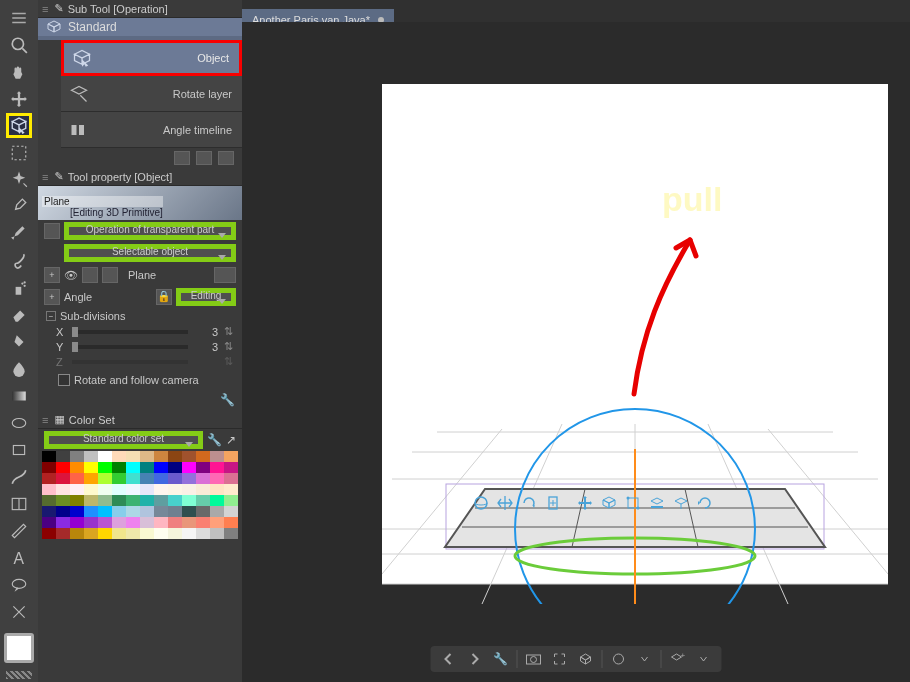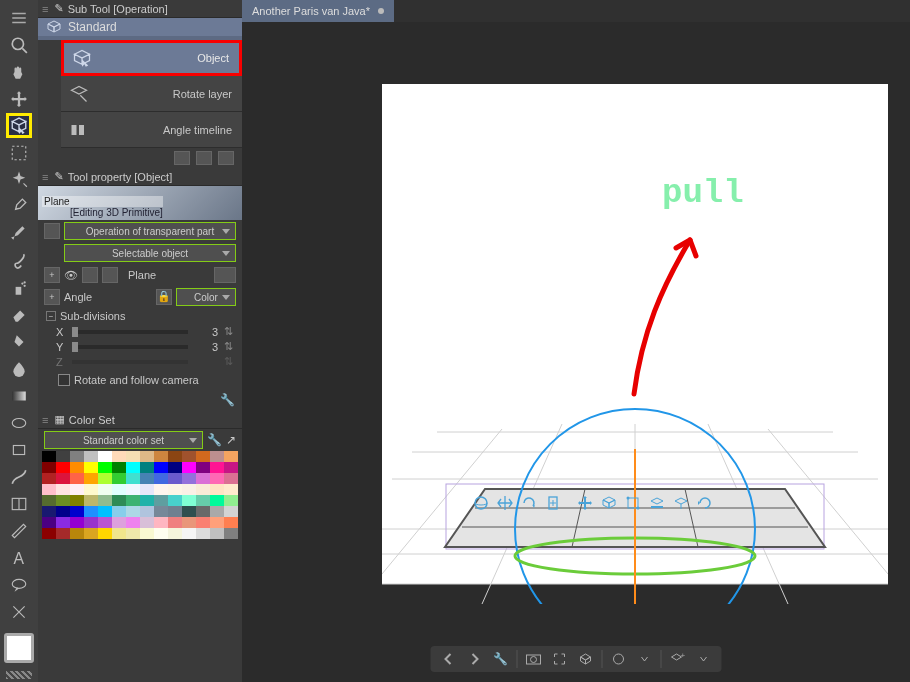--- a/index.html
+++ b/index.html
@@ -68,22 +68,22 @@
     display: flex; align-items: flex-end; padding: 2px 4px;
     font-size: 10px; color: #222;
   }
   .prop-thumb .thumb-label { background: rgba(255,255,255,0.4); padding: 0 2px; font-size: 10px; }
   .prop-row {
     display: flex; align-items: center;
     padding: 2px 6px; gap: 4px; min-height: 22px;
     font-size: 11px;
   }
   .dropdown {
-    flex: 1; height: 18px; background: #4f4f4f; border: 1px solid #84cc16;
-    display: flex; align-items: center; justify-content: center;
+    flex: 1; height: 18px; background: #4f4f4f; border: 5px solid #84cc16;
+    display: flex; align-items: flex-end; justify-content: center;
     font-size: 10px; position: relative; color: #ccc;
   }
   .dropdown::after { content: ""; position: absolute; right: 5px; top: 6px;
     border-left: 4px solid transparent; border-right: 4px solid transparent; border-top: 5px solid #aaa; }
   .prop-row .btn-sq { width: 16px; height: 16px; background: #555; border: 1px solid #666; }
   .checkbox { width: 12px; height: 12px; border: 1px solid #888; background: #333; display: inline-flex; align-items: center; justify-content: center; }
   .checkbox.checked::after { content: "✓"; font-size: 10px; color: #8db3e0; }
   .slider-row { display: flex; align-items: center; padding: 1px 8px 1px 18px; gap: 6px; font-size: 11px; }
   .slider-row .axis { width: 10px; }
   .slider-row .track { flex: 1; height: 4px; background: #2a2a2a; position: relative; }
@@ -94,21 +94,21 @@
   .section-head .exp { width: 10px; height: 10px; border: 1px solid #777; display: flex; align-items: center; justify-content: center; font-size: 8px; }
   .prop-footer { height: 20px; display: flex; justify-content: flex-end; align-items: center; padding: 0 6px; }
   .prop-footer .wrench { width: 16px; height: 16px; color: #999; }
   .colorset-header{ display:flex; align-items:center; gap:4px; padding:2px 6px;}
   .color-grid {
     display: grid; grid-template-columns: repeat(14, 1fr);
     width: 196px; margin: 0 4px; gap: 0;
   }
   .color-cell { width: 14px; height: 11px; }
   .tab-bar {
-    position: absolute; left: 242px; top: 0; height: 22px;
+    position: absolute; left: 242px; top: 9px; height: 22px;
     display: flex; align-items: center;
   }
   .tab {
     height: 22px; padding: 0 10px; background: #5c6b84;
     display: flex; align-items: center; gap: 8px;
     font-size: 11px; color: #ddd;
   }
   .tab .dot { width: 6px; height: 6px; background: #bbb; border-radius: 50%; }
   .canvas-area {
     position: absolute; left: 242px; top: 22px; right: 0; bottom: 0;
@@ -125,23 +125,23 @@
   }
   .bottom-toolbar .bbtn { width: 24px; height: 22px; display: flex; align-items: center; justify-content: center; color: #aaa; }
   .bottom-toolbar .sep { width: 1px; height: 18px; background: #555; margin: 0 2px; }
   .manip-toolbar {
     position: absolute; left: 228px; top: 452px;
     height: 22px; display: flex; align-items: center; gap: 2px;
   }
   .manip-toolbar .mbtn { width: 22px; height: 22px; display: flex; align-items: center; justify-content: center; }
   .manip-toolbar .mbtn svg { width: 18px; height: 18px; }
   .annotation-text {
-    position: absolute; left: 420px; top: 152px;
-    font-family: Liberation Mono, monospace; font-size: 34px; font-weight: bold;
-    color: #86efac;
+    position: absolute; left: 420px; top: 158px;
+    font-family: Liberation Sans, sans-serif; font-size: 34px; font-weight: bold;
+    color: #fef9c3;
   }
   svg.overlay { position: absolute; left: 0; top: 0; pointer-events: none; }
 </style>
 </head>
 <body>
 
 <div class="toolbar-left">
   <div class="tool">
       <svg viewBox="0 0 16 16">
         <path d="M2 4h12M2 8h12M2 12h12" stroke="#aaa" stroke-width="1.5"></path>
@@ -354,21 +354,21 @@
       <span style="margin-left:6px">Plane</span>
       <div style="flex:1"></div>
       <div class="btn-sq" style="width:22px"></div>
     </div>
     <div class="prop-row">
       <div class="btn-sq" style="display:flex;align-items:center;justify-content:center;font-size:9px">+</div>
       <span>Angle</span>
       <div style="flex:1"></div>
       <div class="btn-sq">🔒</div>
       <div class="dropdown" style="flex:0 0 60px">
-          <span>Color</span>
+          <span>Editing</span>
         </div>
     </div>
     <div class="section-head">
       <div class="exp">−</div>
       <span>Sub-divisions</span>
     </div>
     <div class="slider-row">
         <span class="axis">X</span>
         <div class="track">
           <div class="knob"></div>

